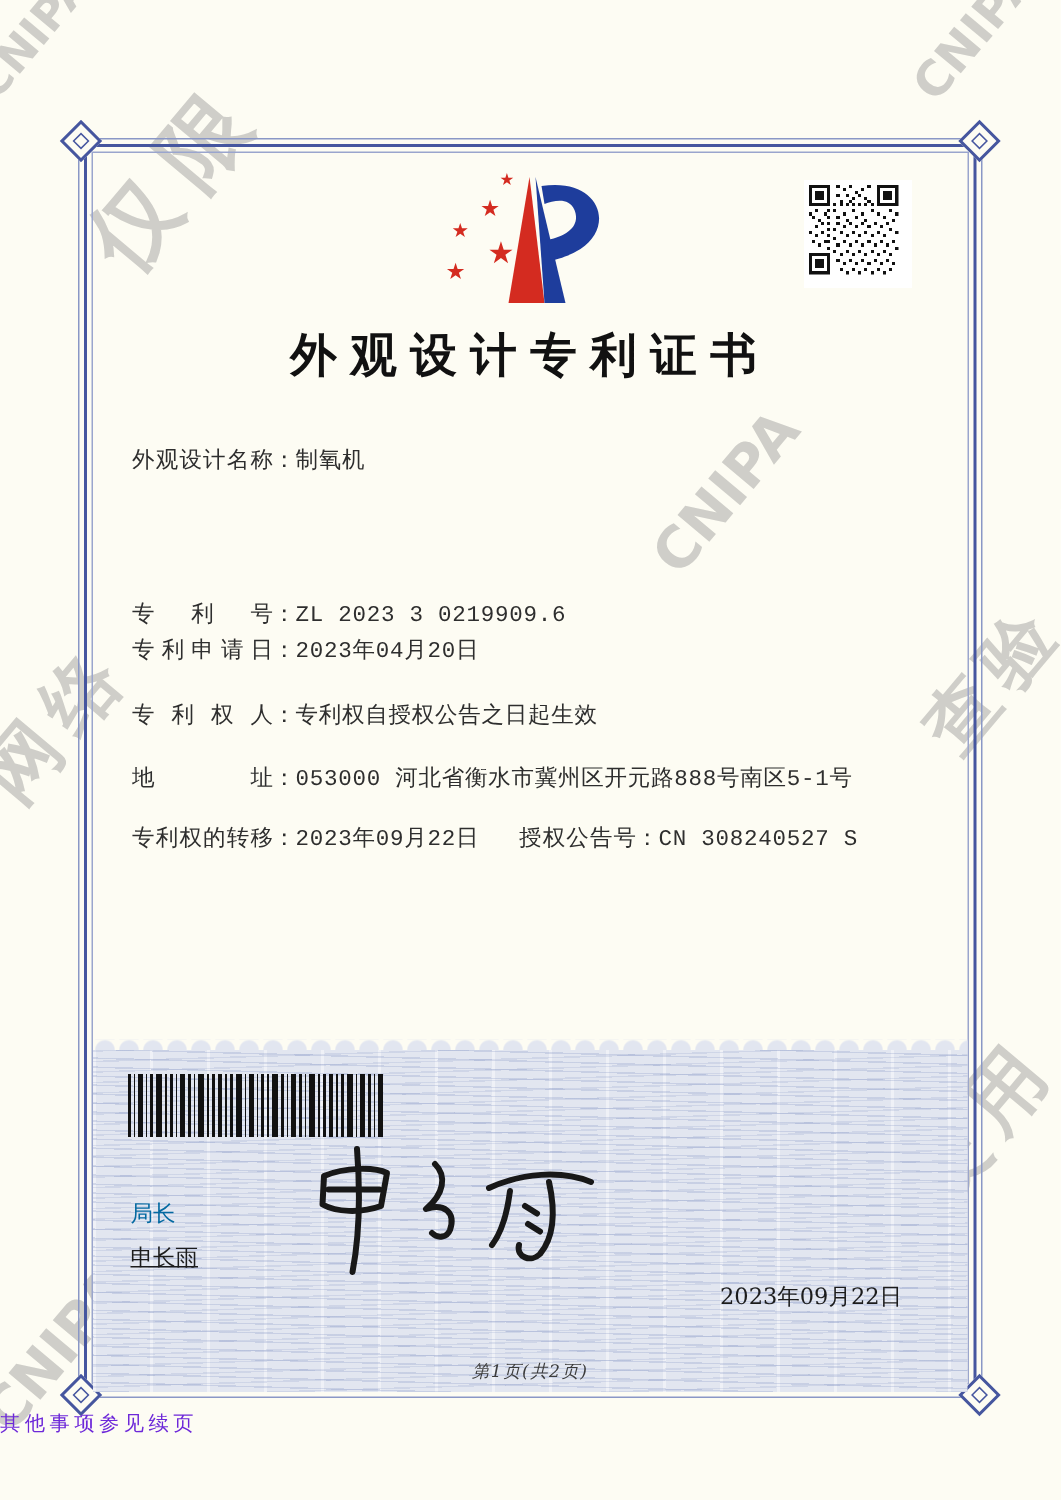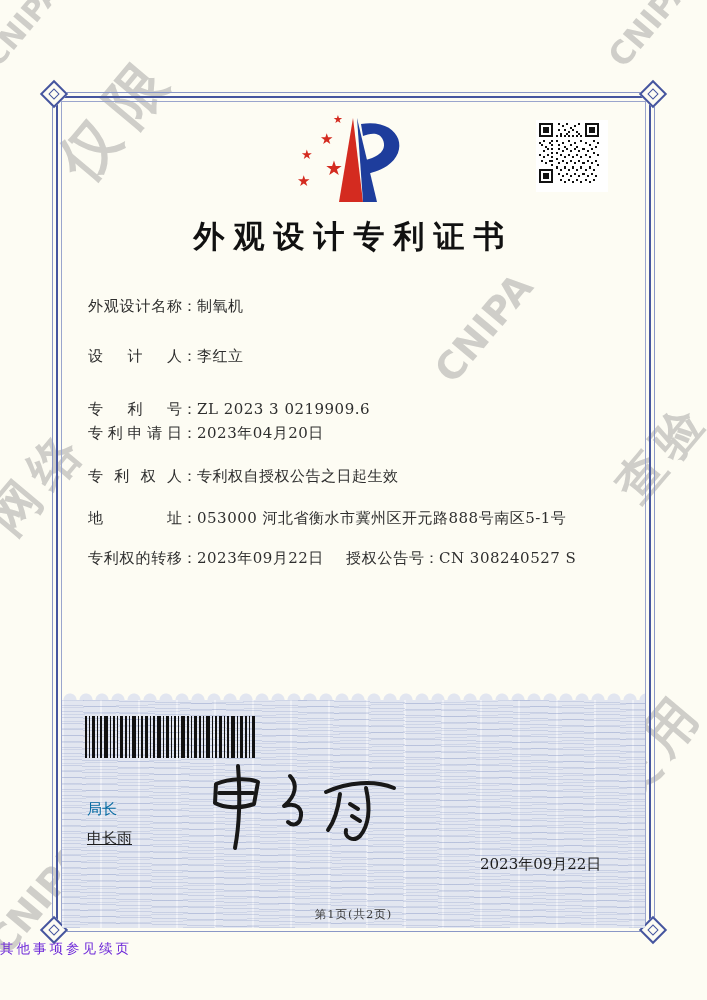--- a/index.html
+++ b/index.html
@@ -33,35 +33,35 @@
   .cert-no{position:absolute; left:95px; top:117px; font-size:15px; letter-spacing:2px; color:#3a3a3a;}
   .logo{position:absolute; left:283px; top:110px; width:150px; height:98px;}
   .logo .star{position:absolute; color:#d42b20; line-height:1;}
   .qr{position:absolute; left:536px; top:120px; width:66px; height:66px; background:#fff; padding:3px;}
   .title{position:absolute; left:0; top:216px; width:707px; text-align:center;
     font-size:31px; font-weight:bold; letter-spacing:9px; color:#111;}
   
   .row{position:absolute; left:88px; width:545px; font-size:15px; color:#2e2e2e; white-space:nowrap;}
   .lbl{display:inline-block; width:94px; text-align:justify; text-align-last:justify; vertical-align:bottom;}
   .colon{display:inline-block;}
-  .val{letter-spacing:0.5px;}
+  .val{letter-spacing:0.5px;font-family:Liberation Mono, monospace;}
   .pair2{position:absolute; left:258px; top:0;}
   .pair2 .lbl{width:78px;}
   
   .body-text{position:absolute; left:88px; top:581px; width:537px;
     font-size:13.5px; line-height:1.85; text-align:justify; color:#222;}
   .body-text p{margin:0 0 4px 0; text-indent:2em;}
   
   .barcode{position:absolute; left:85px; top:716px; width:172px; height:42px;}
   .signer-title{position:absolute; left:87px; top:800px; font-size:15px; color:#0369a1;}
   .signer-name{position:absolute; left:87px; top:829px; font-size:15px; color:#1c1c1c;text-decoration:underline;}
   .signature{position:absolute; left:198px; top:762px; width:210px; height:90px;}
   .sign-date{position:absolute; left:480px; top:855px; font-size:15px; color:#1c1c1c;}
   .page-num{position:absolute; left:0; top:907px; width:707px; text-align:center;
-    font-size:11.5px; color:#3c3c3c; letter-spacing:1px;}
+    font-size:11.5px; color:#3c3c3c; letter-spacing:1px;font-style:italic;}
   .footer-note{position:absolute; left:0; top:940px; width:616px; 
     font-size:13.5px; color:#6d28d9; letter-spacing:3px;}
   
   .wm{position:absolute; color:rgba(138,138,138,.40); font-weight:bold;
     transform:rotate(-50deg); pointer-events:none; white-space:nowrap;
     font-family:"DejaVu Sans","Liberation Sans",sans-serif;}
   .wm0{left:46px;  top:78px;  font-size:58px; letter-spacing:14px;}
   .wm1{left:-28px; top:6px;   font-size:30px;}
   .wm2{left:596px; top:2px;   font-size:32px;}
   .wm3{left:420px; top:306px; font-size:38px;}
@@ -142,23 +142,20 @@
          M9 24h1v1h-1z M11 25h1v1h-1z M13 24h1v1h-1z M15 25h1v1h-1z M17 24h1v1h-1z M19 25h1v1h-1z M21 24h1v1h-1z M23 25h1v1h-1z M25 24h1v1h-1z M27 25h1v1h-1z
          M10 27h1v1h-1z M12 28h1v1h-1z M14 27h1v1h-1z M16 28h1v1h-1z M18 27h1v1h-1z M20 28h1v1h-1z M22 27h1v1h-1z M24 28h1v1h-1z M26 27h1v1h-1z"></path>
       </g>
     </svg>
   </div>
 
   <div class="title">外观设计专利证书</div>
 
   <div class="row" style="top:297px">
     <span class="lbl">外观设计名称</span><span class="colon">：</span><span class="val">制氧机</span>
-  </div>
-  <div class="row" style="top:347px">
-    <span class="lbl">设计人</span><span class="colon">：</span><span class="val">李红立</span>
   </div>
   <div class="row" style="top:400px">
     <span class="lbl">专利号</span><span class="colon">：</span><span class="val">ZL 2023 3 0219909.6</span>
   </div>
   <div class="row" style="top:424px">
     <span class="lbl">专利申请日</span><span class="colon">：</span><span class="val">2023年04月20日</span>
   </div>
   <div class="row" style="top:467px">
     <span class="lbl">专利权人</span><span class="colon">：</span><span class="val">专利权自授权公告之日起生效</span>
   </div>

